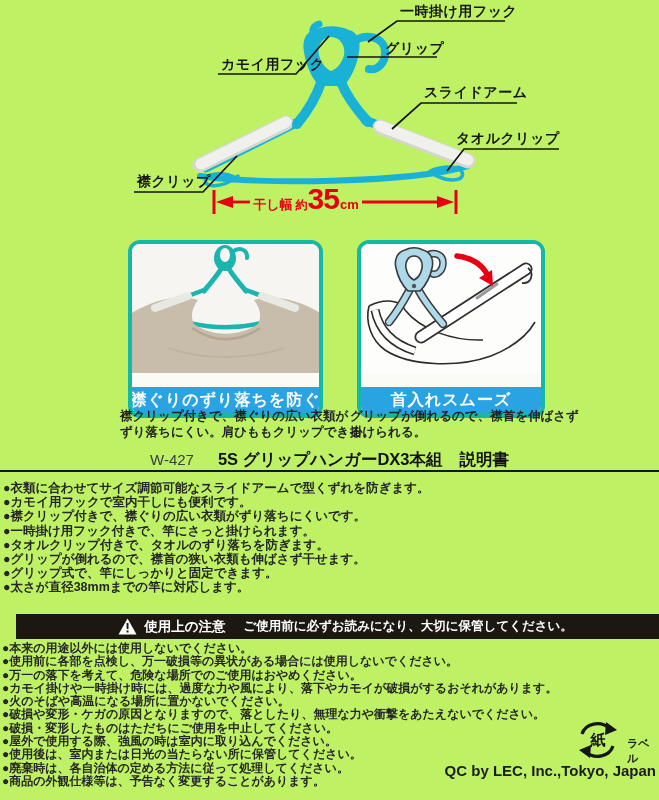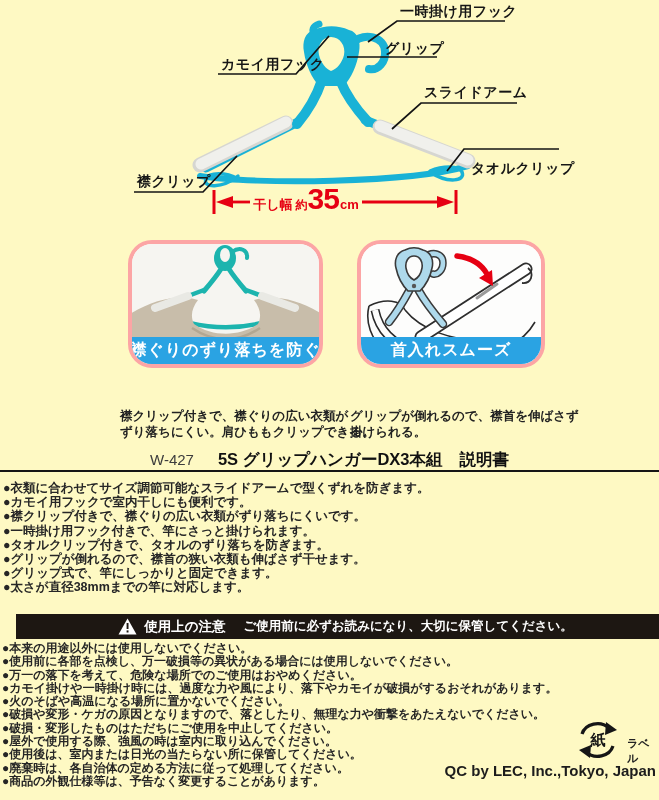--- a/index.html
+++ b/index.html
@@ -1,50 +1,50 @@
 <!DOCTYPE html>
 <html><head>
 <meta charset="utf-8">
 <style>
   html,body { margin:0; padding:0; background:#e8e8e8; }
   #page {
     position:relative; width:659px; height:800px; margin:0 auto;
-    background:#fef9c3; overflow:hidden;
+    background:#bef264; overflow:hidden;
     font-family:"Liberation Sans", sans-serif; color:#262626;
   }
   svg { display:block; }
 
   
   #diagram { position:absolute; left:0; top:0; width:659px; height:232px; }
   #diagram-svg { position:absolute; left:0; top:0; }
   .dlabel {
     position:absolute; font-size:14px; font-weight:600; color:#161616;
     letter-spacing:.5px; white-space:nowrap;
   }
   #label-temp-hook   { left:400px; top:3px; }
   #label-grip        { left:385px; top:40px; }
   #label-kamoi-hook  { left:221px; top:56px; }
   #label-slide-arm   { left:424px; top:84px; }
-  #label-towel-clip  { left:471px; top:130px;margin-top:30px; }
+  #label-towel-clip  { left:456px; top:130px; }
   #label-collar-clip { left:137px; top:173px; }
 
   #measure-text {
     position:absolute; left:248px; top:184px; width:116px; height:32px;
     display:flex; align-items:baseline; justify-content:center;
     color:#e60012; white-space:nowrap;
   }
   #measure-text .m-label  { font-size:13px; font-weight:bold; }
   #measure-text .m-approx { font-size:12px; font-weight:bold; margin-left:3px; }
   #measure-text .m-value  { font-size:30px; font-weight:bold; line-height:30px; letter-spacing:-1px; }
   #measure-text .m-unit   { font-size:13px; font-weight:bold; margin-left:1px; }
 
   
   .panel {
-    position:absolute; top:240px; height:128px; box-sizing:border-box;
-    border:4px solid #fca5a5; border-radius:24px; background:#fafaf7; overflow:hidden;
+    position:absolute; top:240px; height:178px; box-sizing:border-box;
+    border:4px solid #14b8a6; border-radius:12px; background:#fafaf7; overflow:hidden;
   }
   #panel-left  { left:128px; width:195px; }
   #panel-right { left:357px; width:188px;padding-left:16px; }
   .panel-caption {
     position:absolute; left:0; right:0; bottom:0; height:27px;
     background:#2aa3e3; color:#ffffff; font-size:16px; font-weight:bold;
     display:flex; align-items:center; justify-content:center;
     letter-spacing:1px; white-space:nowrap;
   }
   .panel-illu { position:absolute; left:0; top:0; }

